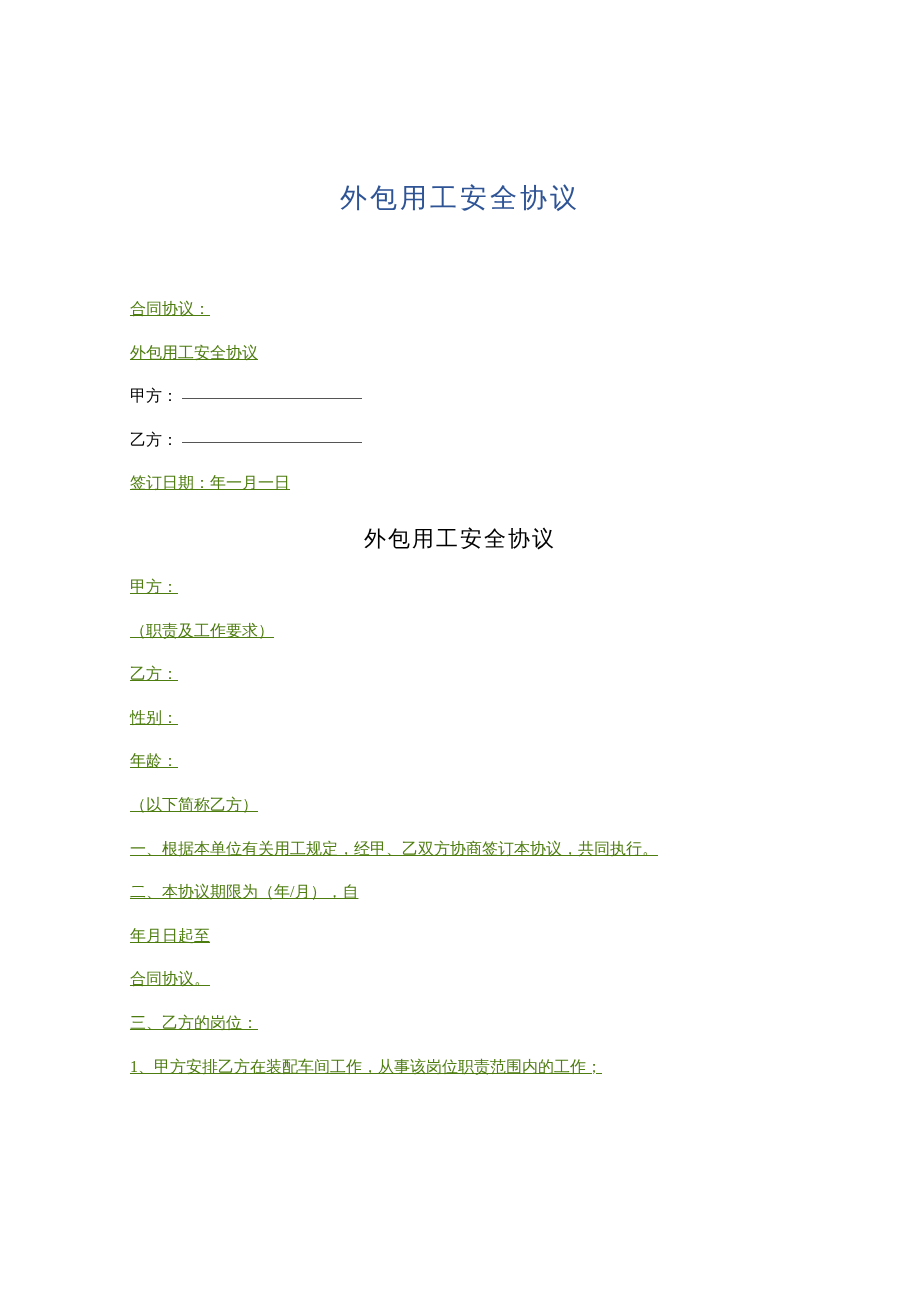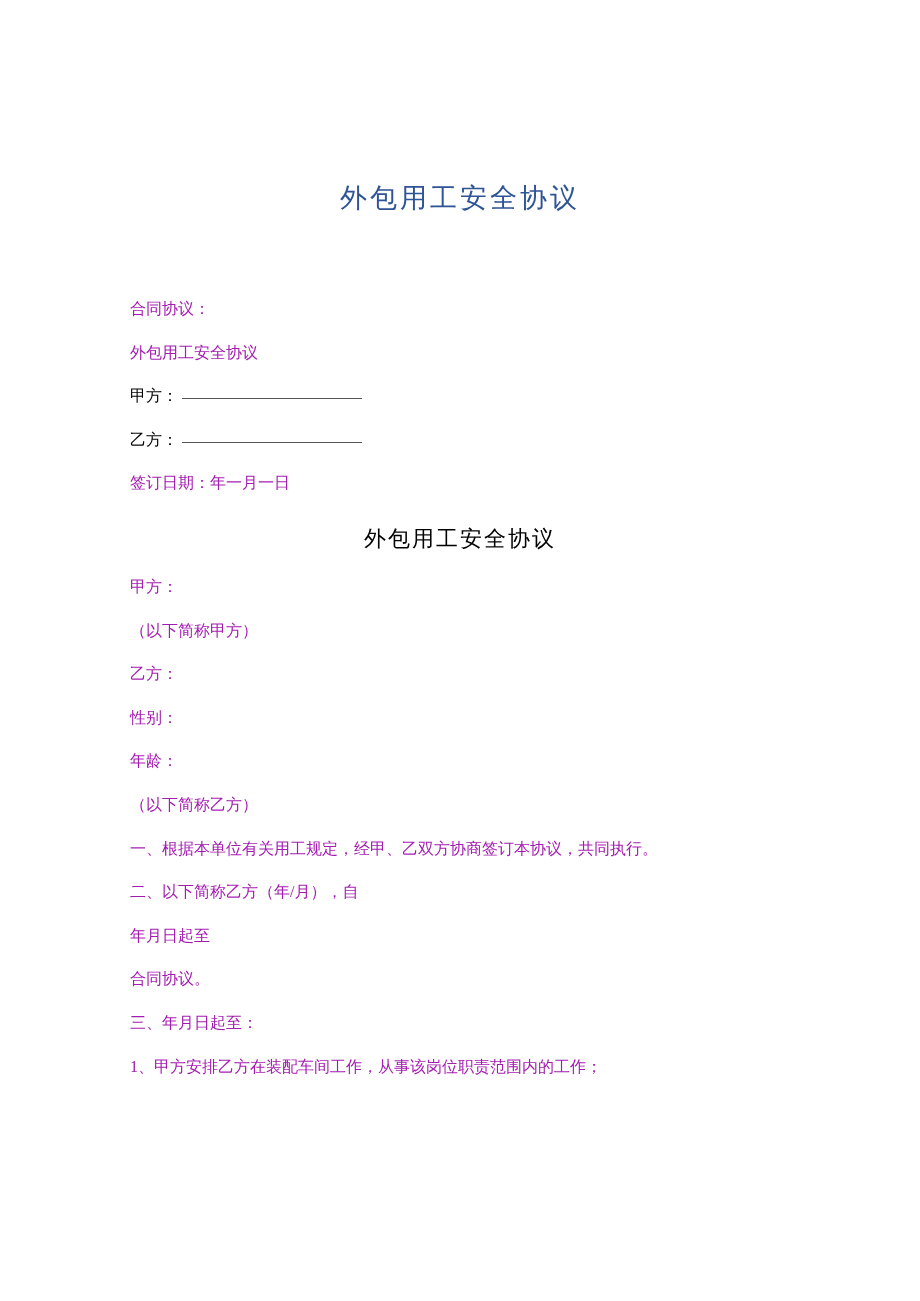--- a/index.html
+++ b/index.html
@@ -34,21 +34,22 @@
       font-weight: normal;
       letter-spacing: 2px;
       margin-top: 28px;
       margin-bottom: 20px;
       font-family: "SimSun", "宋体", serif;
     }
     .para {
       font-size: 16px;
       line-height: 1.6;
       margin-bottom: 18px;
-      color: #a21caf;
+      color: #4d7c0f;
+      text-decoration: underline;
     }
     .field-line {
       font-size: 16px;
       line-height: 1.6;
       margin-bottom: 18px;
       color: #000000;
     }
     .underline {
       display: inline-block;
       border-bottom: 1px solid #555;
@@ -76,25 +77,25 @@
 
   <p class="field-line">
     <span>乙方：</span><span class="underline"></span>
   </p>
 
   <p class="para">签订日期：年一月一日</p>
 
   <h2 class="sub-title">外包用工安全协议</h2>
 
   <p class="para">甲方：</p>
-  <p class="para">（以下简称甲方）</p>
+  <p class="para">（职责及工作要求）</p>
   <p class="para">乙方：</p>
   <p class="para">性别：</p>
   <p class="para">年龄：</p>
   <p class="para">（以下简称乙方）</p>
   <p class="para">一、根据本单位有关用工规定，经甲、乙双方协商签订本协议，共同执行。</p>
-  <p class="para">二、以下简称乙方（年/月），自</p>
+  <p class="para">二、本协议期限为（年/月），自</p>
   <p class="para">年月日起至</p>
   <p class="para">合同协议。</p>
-  <p class="para">三、年月日起至：</p>
+  <p class="para">三、乙方的岗位：</p>
   <p class="para">1、甲方安排乙方在装配车间工作，从事该岗位职责范围内的工作；</p>
 
 </div>
 
 </body></html>

